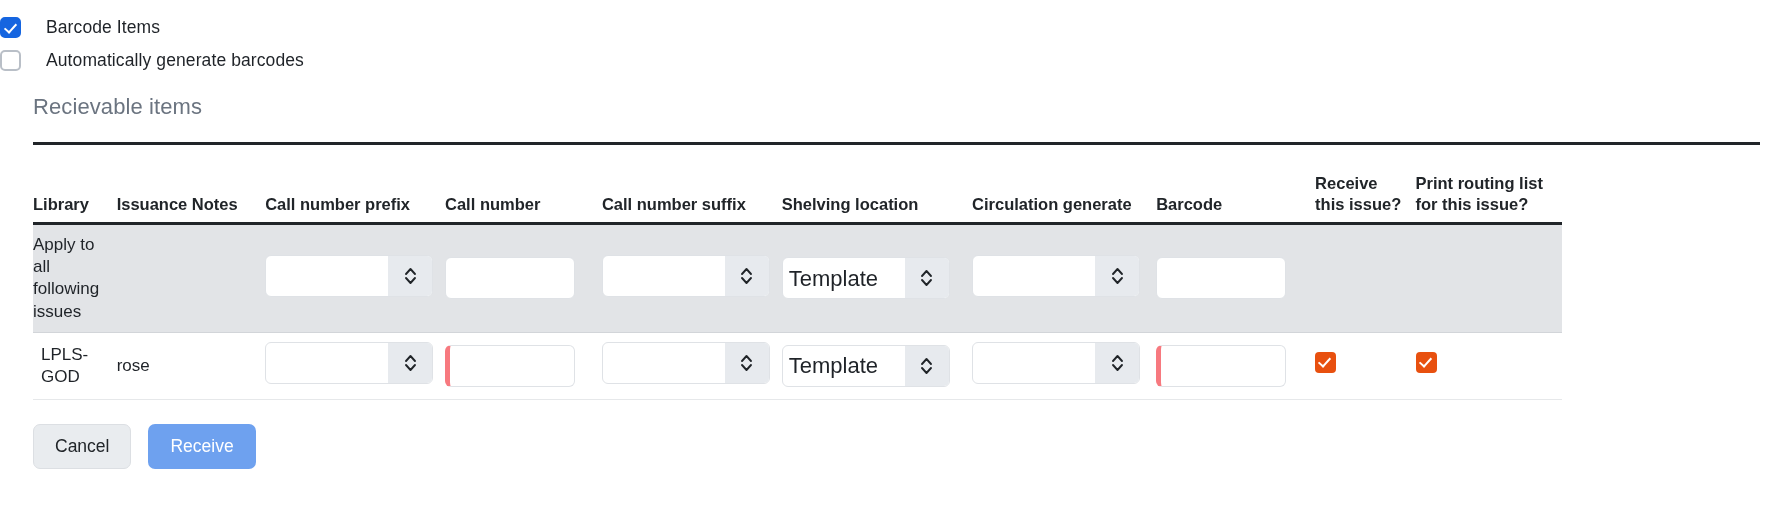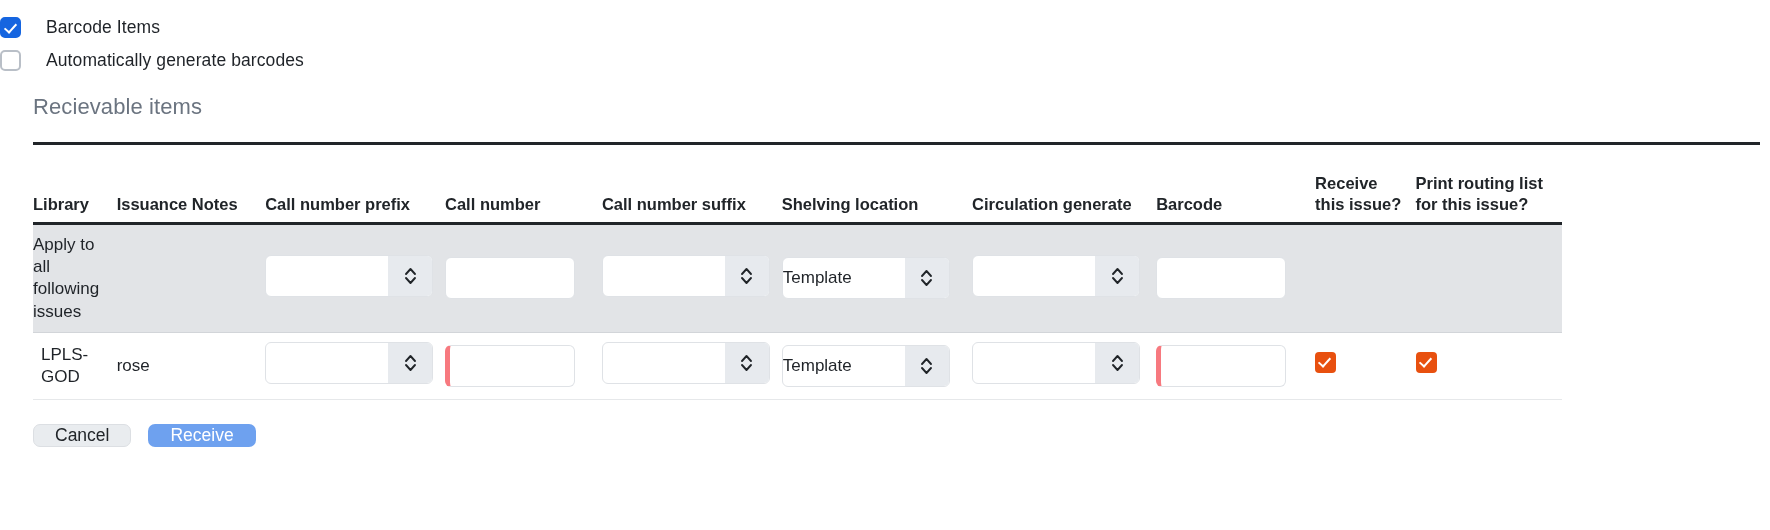--- a/index.html
+++ b/index.html
@@ -77,21 +77,21 @@
 
   
   .sel {
     display: inline-flex; align-items: stretch;
     height: 42px; width: 168px;
     border: 1px solid #dfe2e6; border-radius: 6px;
     background: #ffffff; overflow: hidden;
   }
   .sel .sel-val {
     flex: 1 1 auto; display: flex; align-items: center;
-    padding-left: 0; font-size: 17px; color: #1f2328;
+    padding-left: 6px; font-size: 22px; color: #1f2328;
     white-space: nowrap; overflow: hidden;
   }
   .sel .sel-btn {
     flex: 0 0 44px; background: #e7eaee;
     display: flex; align-items: center; justify-content: center;
   }
   .chev { display: block; line-height: 0; }
 
   .txt {
     height: 42px; width: 130px;
@@ -110,21 +110,21 @@
     content: ""; position: absolute;
     left: 6px; top: 3px; width: 5px; height: 10px;
     border: solid #fff; border-width: 0 2.4px 2.4px 0;
     transform: rotate(42deg);
   }
 
   
   .btnbar { margin-left: 33px; margin-top: 24px; display: flex; gap: 17px; }
   .btn {
     border-radius: 7px; font-size: 17.5px; line-height: 1;
-    padding: 2px 21px; border: 1px solid transparent; cursor: pointer;
+    padding: 13px 21px; border: 1px solid transparent; cursor: pointer;
     font-family: "Liberation Sans", sans-serif;
   }
   .btn-cancel { background: #e9ecef; color: #212529; border-color: #dcdfe3; }
   .btn-primary { background: #6ea1ef; color: #ffffff; }
 </style>
 </head>
 <body>
 
 <div class="page">
 

